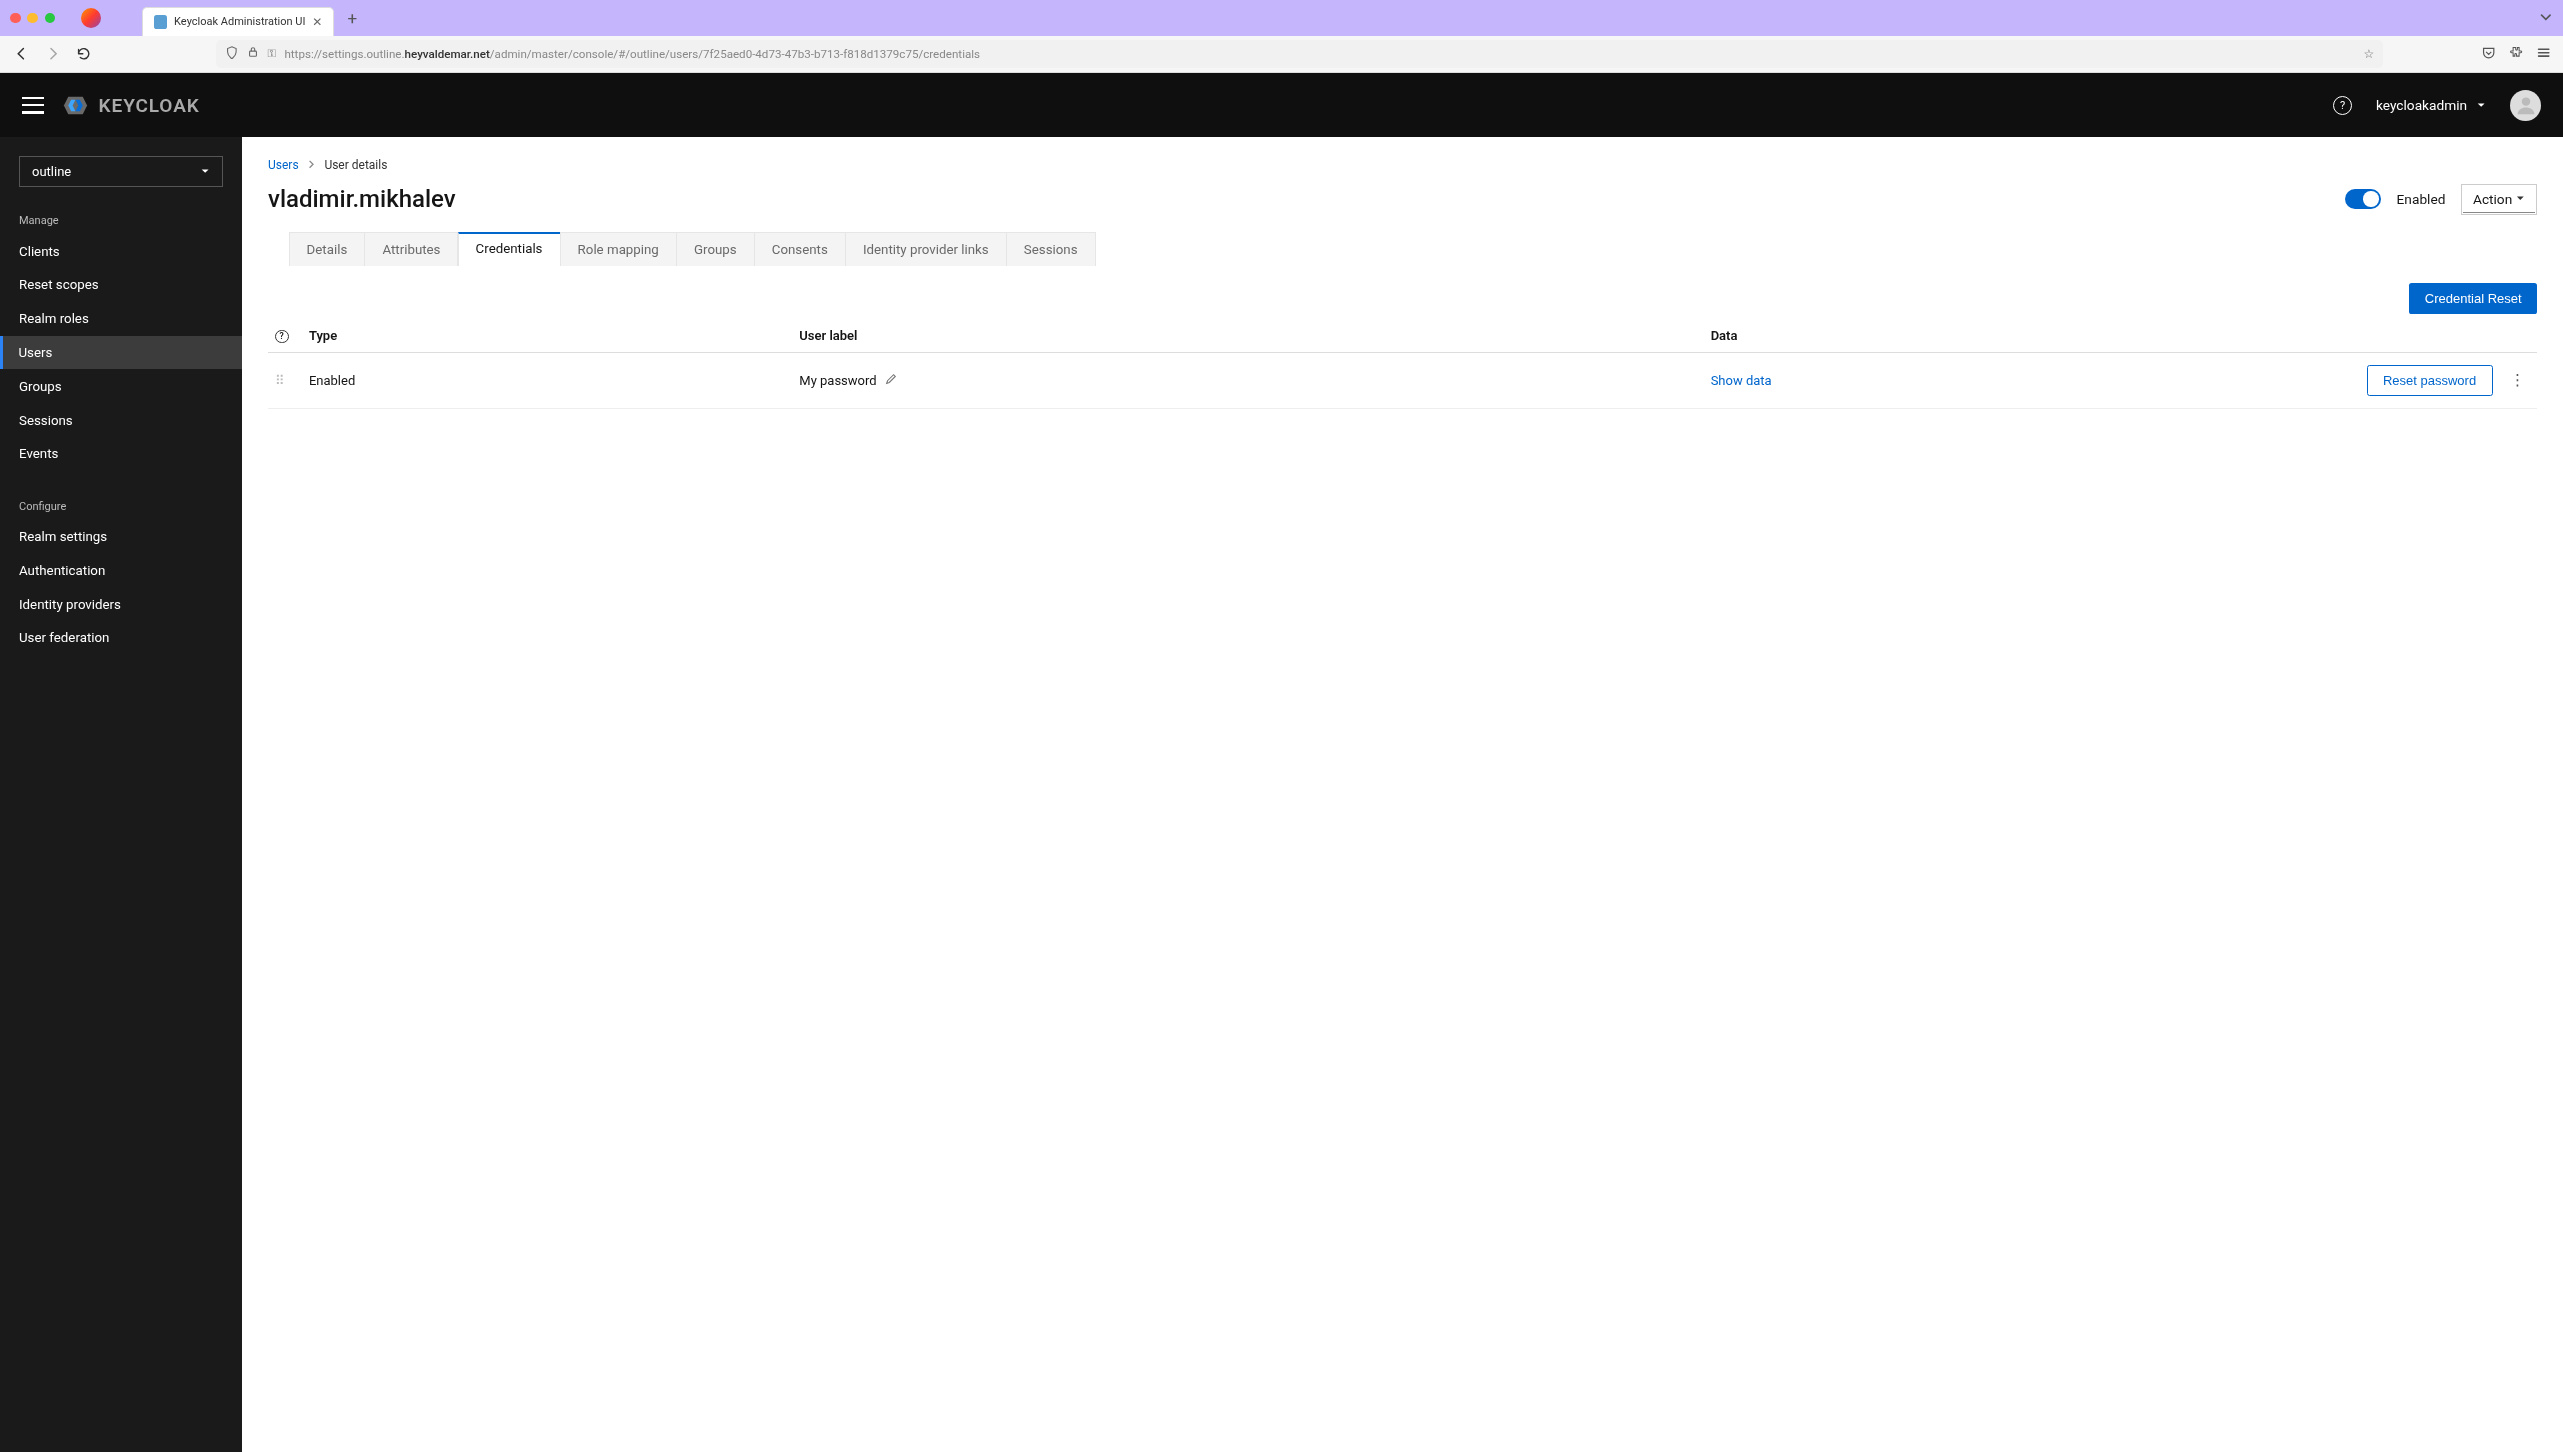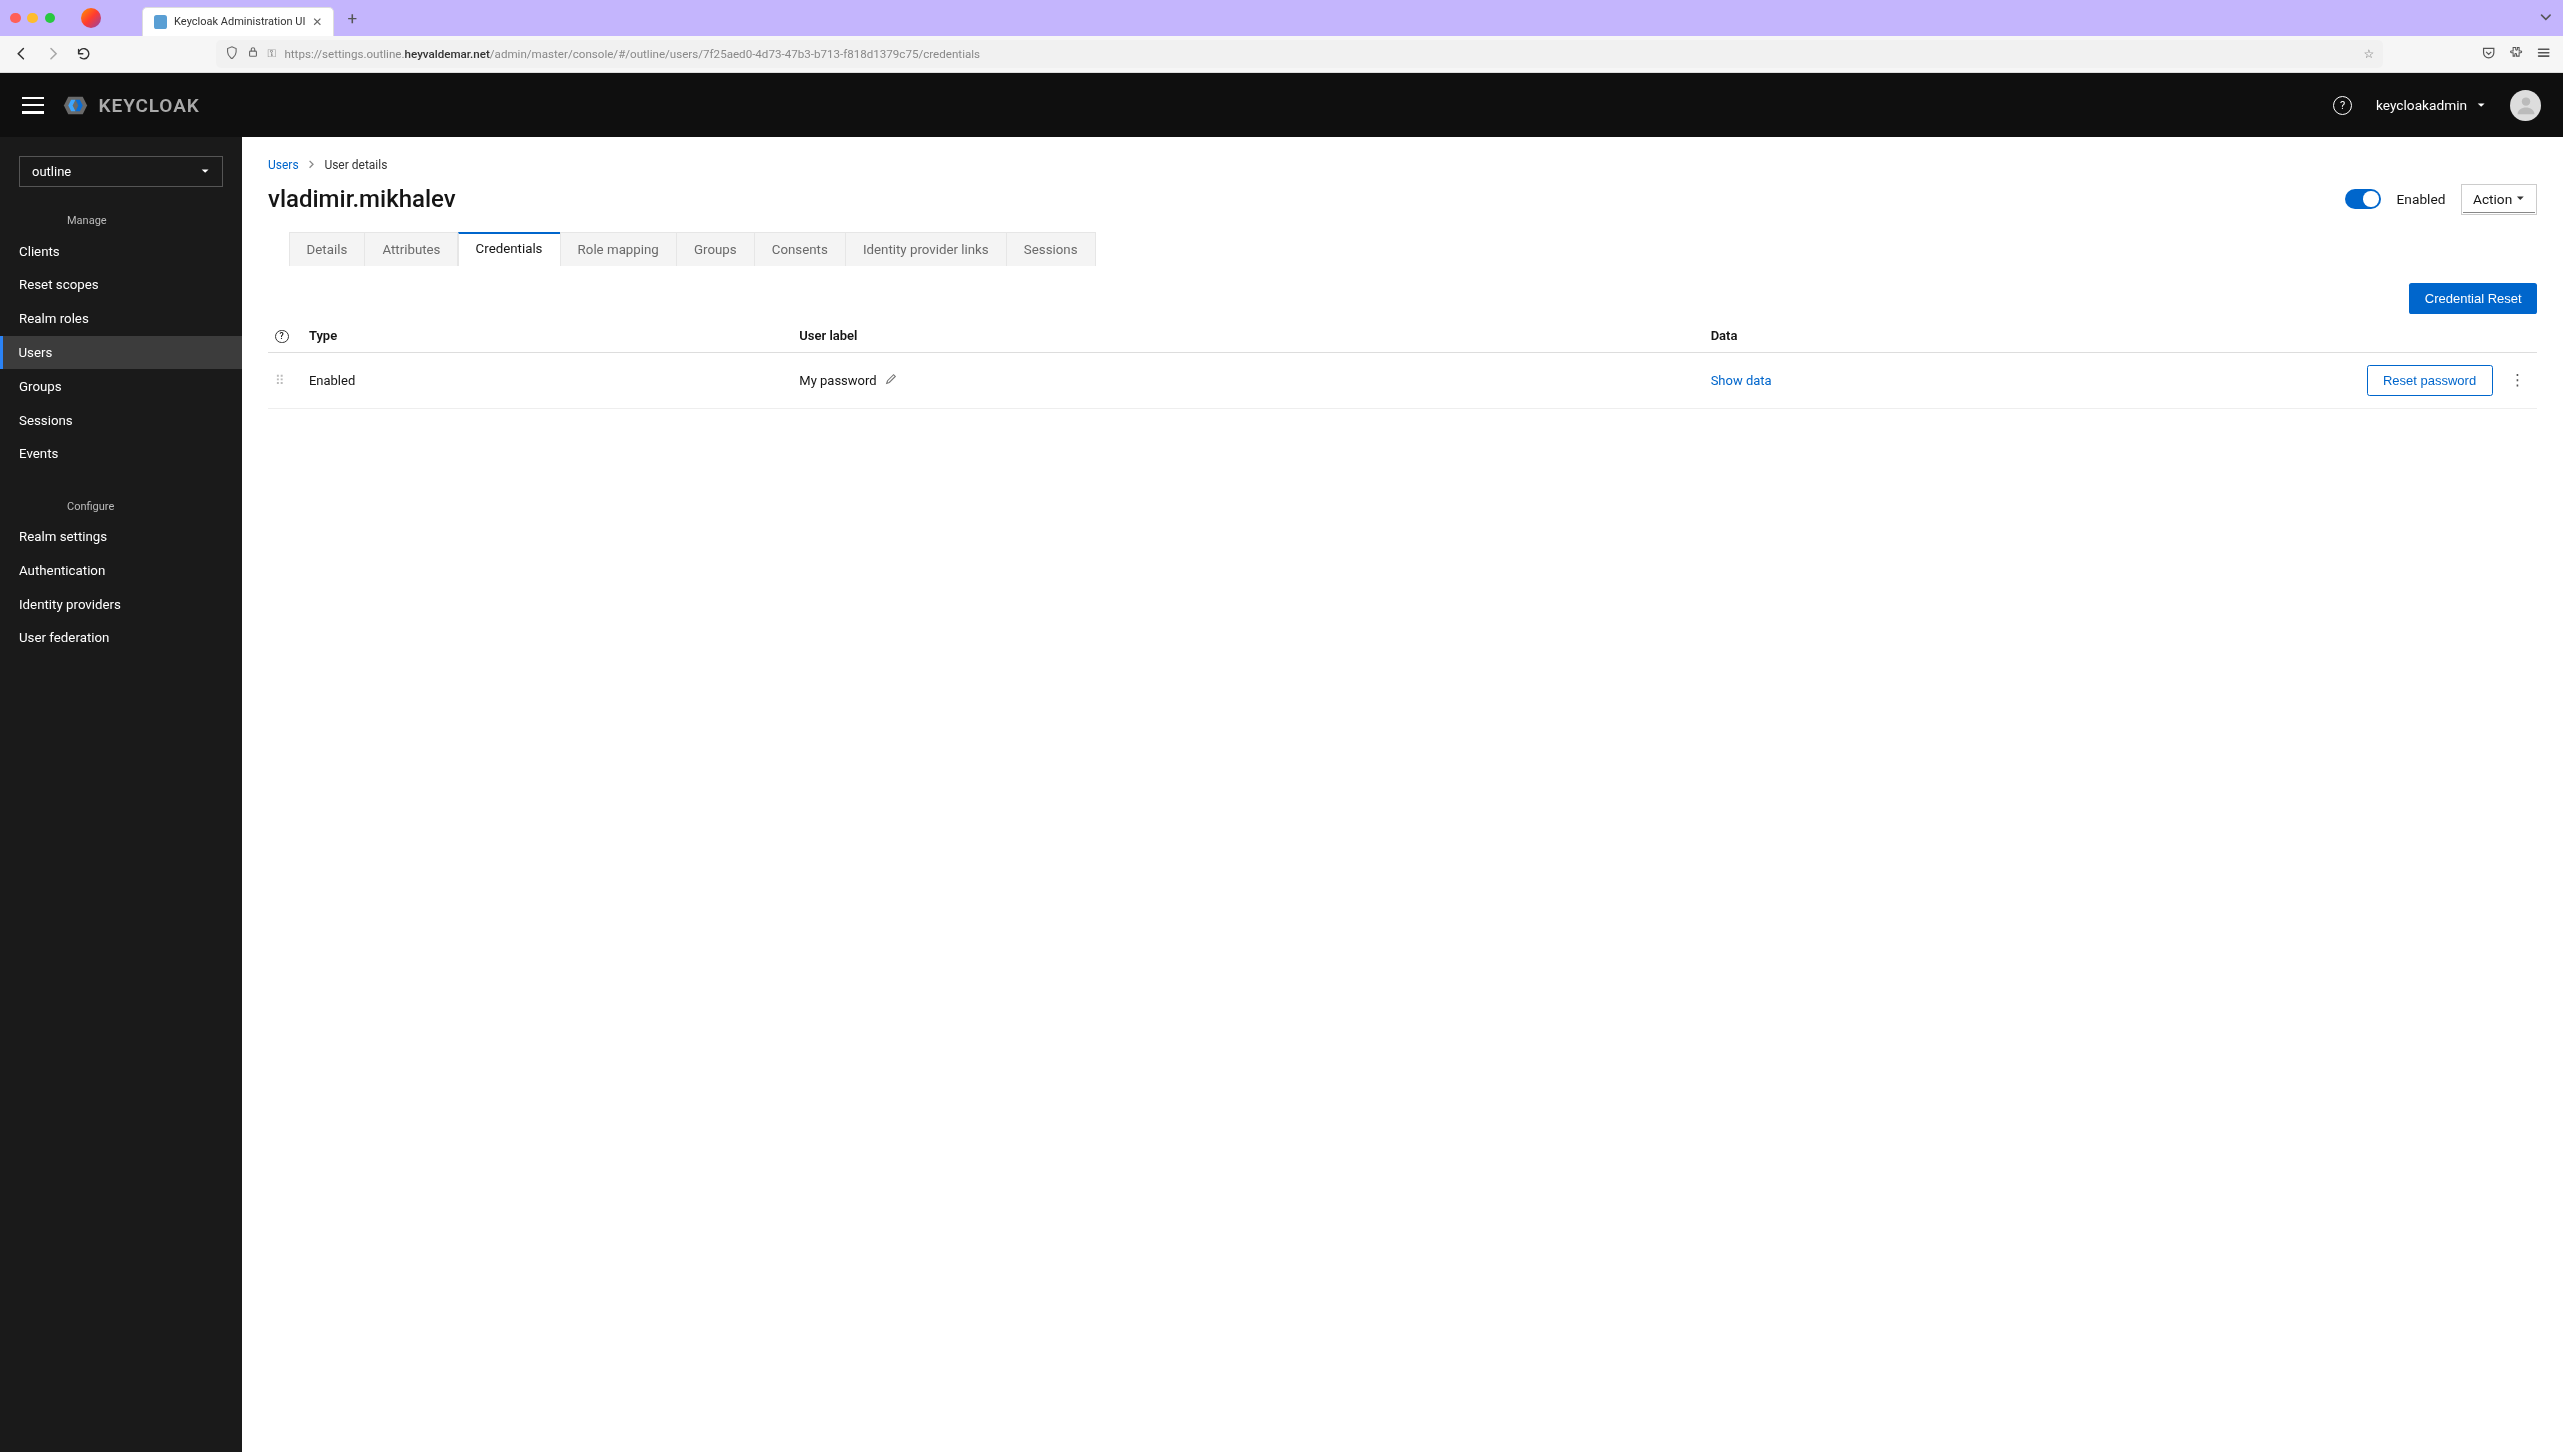--- a/index.html
+++ b/index.html
@@ -40,21 +40,21 @@
   .header-right { margin-left: auto; display: flex; align-items: center; gap: 24px; }
   .help-icon { width: 19px; height: 19px; border: 1.7px solid #fff; border-radius: 50%; display: flex; align-items: center; justify-content: center; font-size: 11px; }
   .user-menu { display: flex; align-items: center; gap: 8.6px; font-size: 13.7px; cursor: pointer; }
   .avatar { width: 31px; height: 31px; border-radius: 50%; background: #ddd; display: flex; align-items: center; justify-content: center; }
 
   
   .app-body { flex: 1; display: flex; min-height: 0; }
   .sidebar { width: 242px; background: #1a1a1a; color: #fff; display: flex; flex-direction: column; padding-top: 19px; }
   .realm-select { margin: 0 19px 15.4px 19px; border: 0.9px solid #555; height: 31px; display: flex; align-items: center; padding: 0 12px; justify-content: space-between; cursor: pointer; }
   .realm-select span:first-child { font-size: 13px; }
-  .side-section-label { color: #bbb; font-size: 11px; padding: 12px 19px 6.9px; margin-left: 48px; }
+  .side-section-label { color: #bbb; font-size: 11px; padding: 12px 19px 6.9px; }
   .side-item { padding: 9.4px 19px; font-size: 13.3px; cursor: pointer; }
   .side-item.active { background: #3c3c3c; border-left: 3.4px solid #2b83f6; padding-left: 15.4px; }
 
   
   .main { flex: 1; background: #fff; padding: 20.6px 26px; overflow: auto; }
   .breadcrumbs { display: flex; align-items: center; gap: 8.6px; font-size: 12px; margin-bottom: 12px; }
   .crumb-link { color: #0066cc; cursor: pointer; }
   .crumb-sep { color: #888; }
   .crumb-current { color: #333; }
   .title-row { display: flex; align-items: center; margin-bottom: 17px; }

